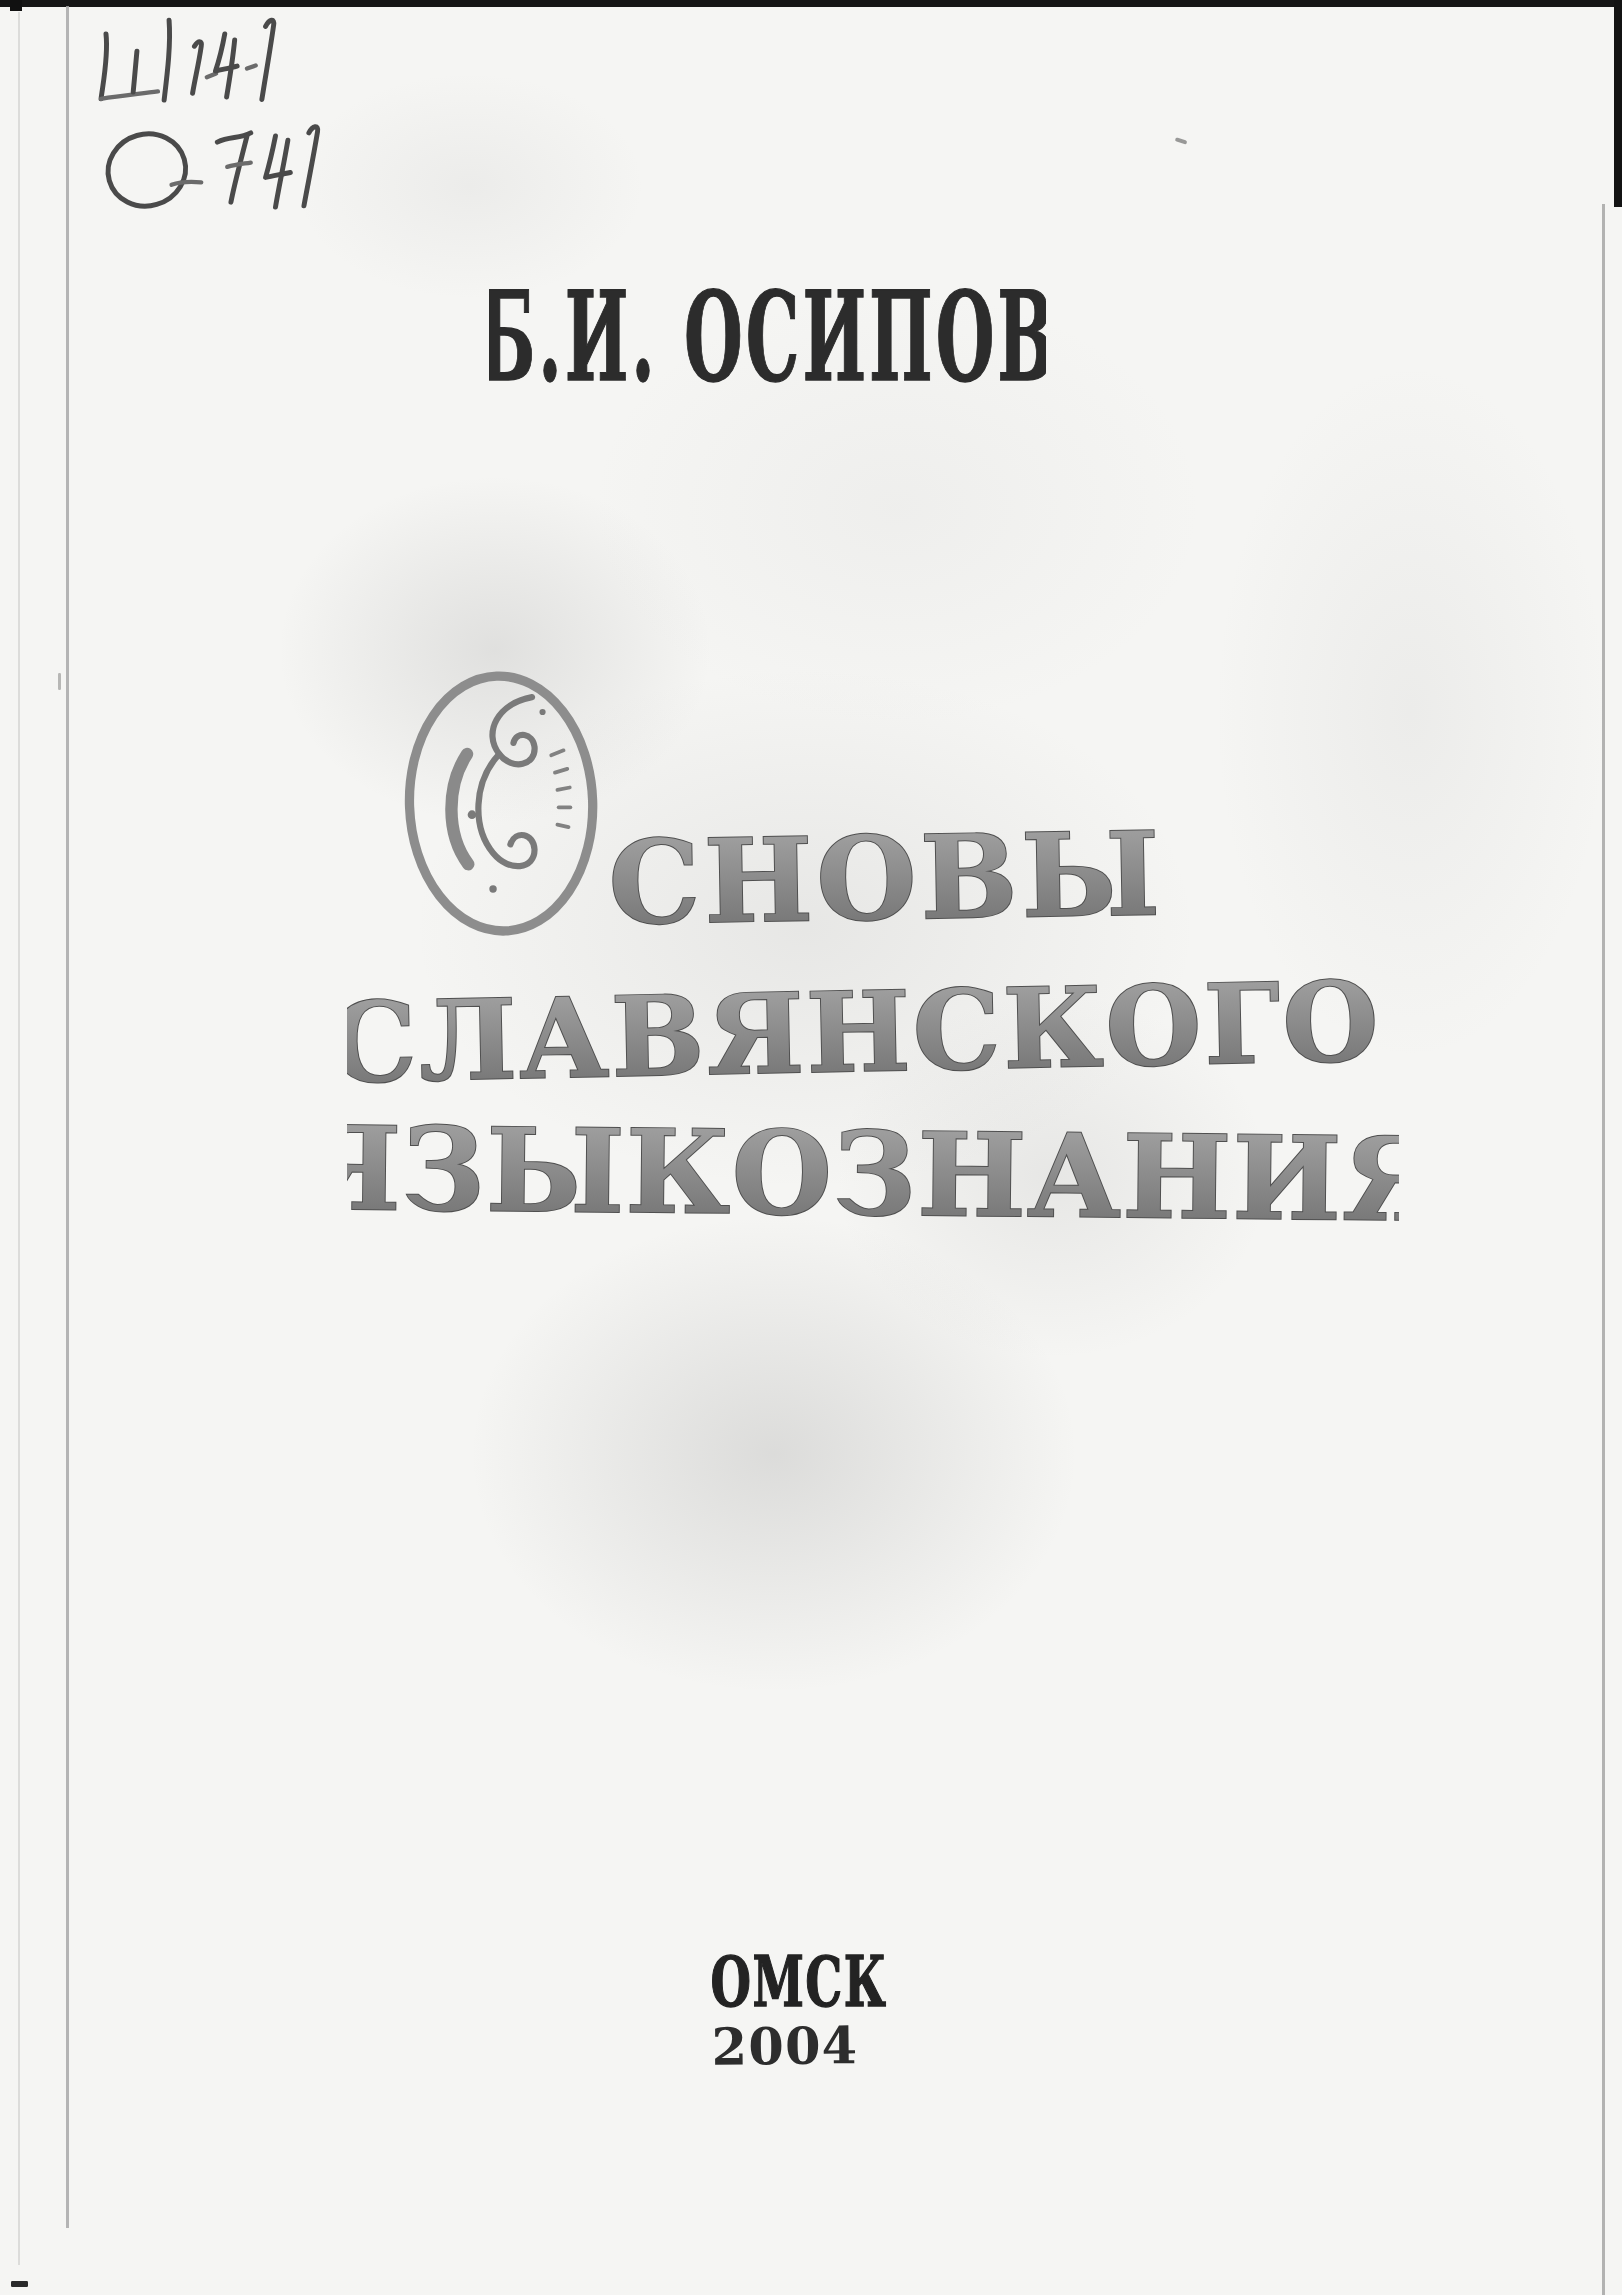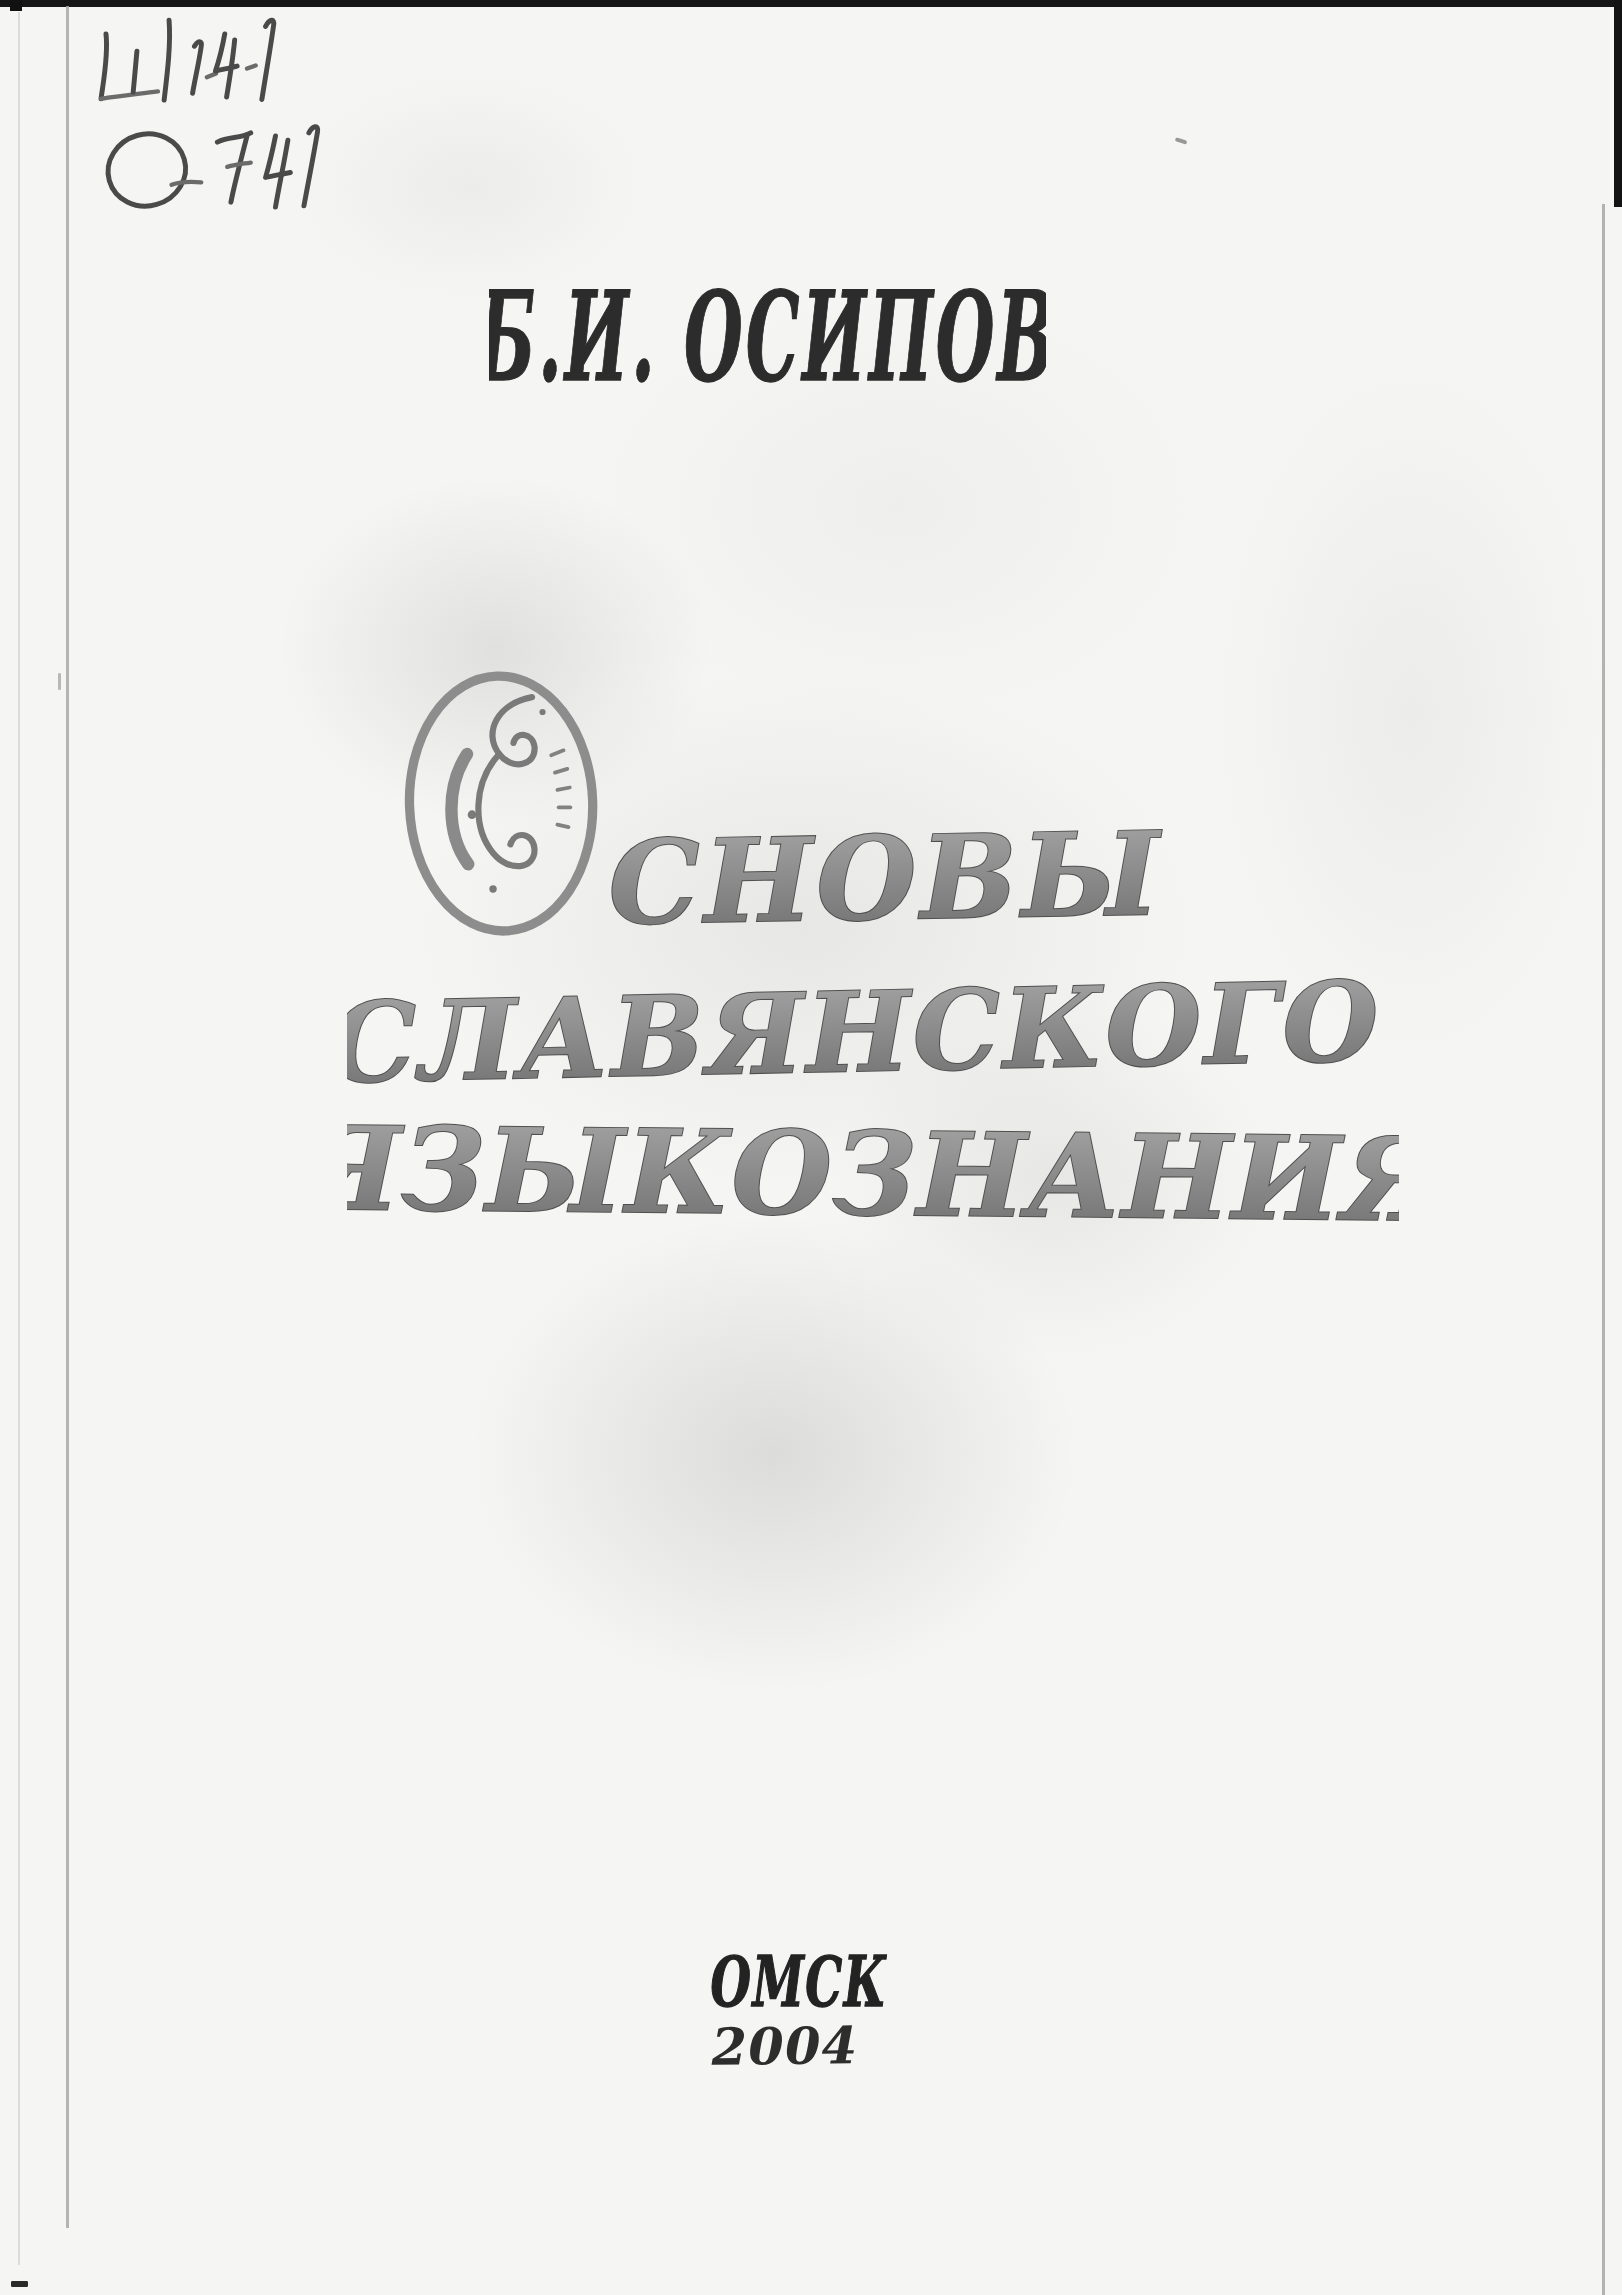--- a/index.html
+++ b/index.html
@@ -12,21 +12,20 @@
     font-family:"DejaVu Serif","Liberation Serif",serif;
     background:
       radial-gradient(ellipse 309px 248px at 495px 650px, rgba(140,140,140,.20), transparent 70%),
       radial-gradient(ellipse 557px 371px at 805px 928px, rgba(150,150,150,.15), transparent 70%),
       radial-gradient(ellipse 433px 340px at 774px 1454px, rgba(130,130,130,.22), transparent 70%),
       radial-gradient(ellipse 309px 260px at 1052px 1176px, rgba(150,150,150,.15), transparent 70%),
       radial-gradient(ellipse 279px 495px at 1411px 712px, rgba(170,170,170,.12), transparent 70%),
       radial-gradient(ellipse 248px 161px at 470px 186px, rgba(170,170,170,.12), transparent 70%),
       radial-gradient(ellipse 433px 309px at 897px 507px, rgba(190,190,190,.12), transparent 70%),
       var(--paper);
-    font-style: italic;
   }
   .edge-top{position:absolute;left:0;top:0;width:100%;height:7.4px;background:var(--edge_black);}
   .edge-top-nub{position:absolute;left:10px;top:0;width:12.4px;height:11px;background:#111;}
   .edge-right-top{position:absolute;right:0;top:0;width:8px;height:207px;background:#131313;}
   .fold-left{position:absolute;left:66px;top:6.2px;width:3.1px;height:2222px;background:var(--edge_gray);opacity:.85;}
   .fold-left-faint{position:absolute;left:18px;top:12.4px;width:1.9px;height:2253px;background:#9c9c9c;opacity:.28;}
   .fold-right{position:absolute;left:1602px;top:204px;width:2.5px;height:2091px;background:#9b9b9b;opacity:.75;}
   .speck1{position:absolute;left:1175px;top:139px;width:12.4px;height:4.3px;background:rgba(40,40,40,.45);transform:rotate(18deg);border-radius:1.9px;}
   .speck2{position:absolute;left:58px;top:673px;width:3.1px;height:17.3px;background:rgba(40,40,40,.30);border-radius:1.2px;}
   .speck3{position:absolute;left:11px;top:2281px;width:17.3px;height:6.2px;background:#2a2a2a;border-radius:1.2px;}

